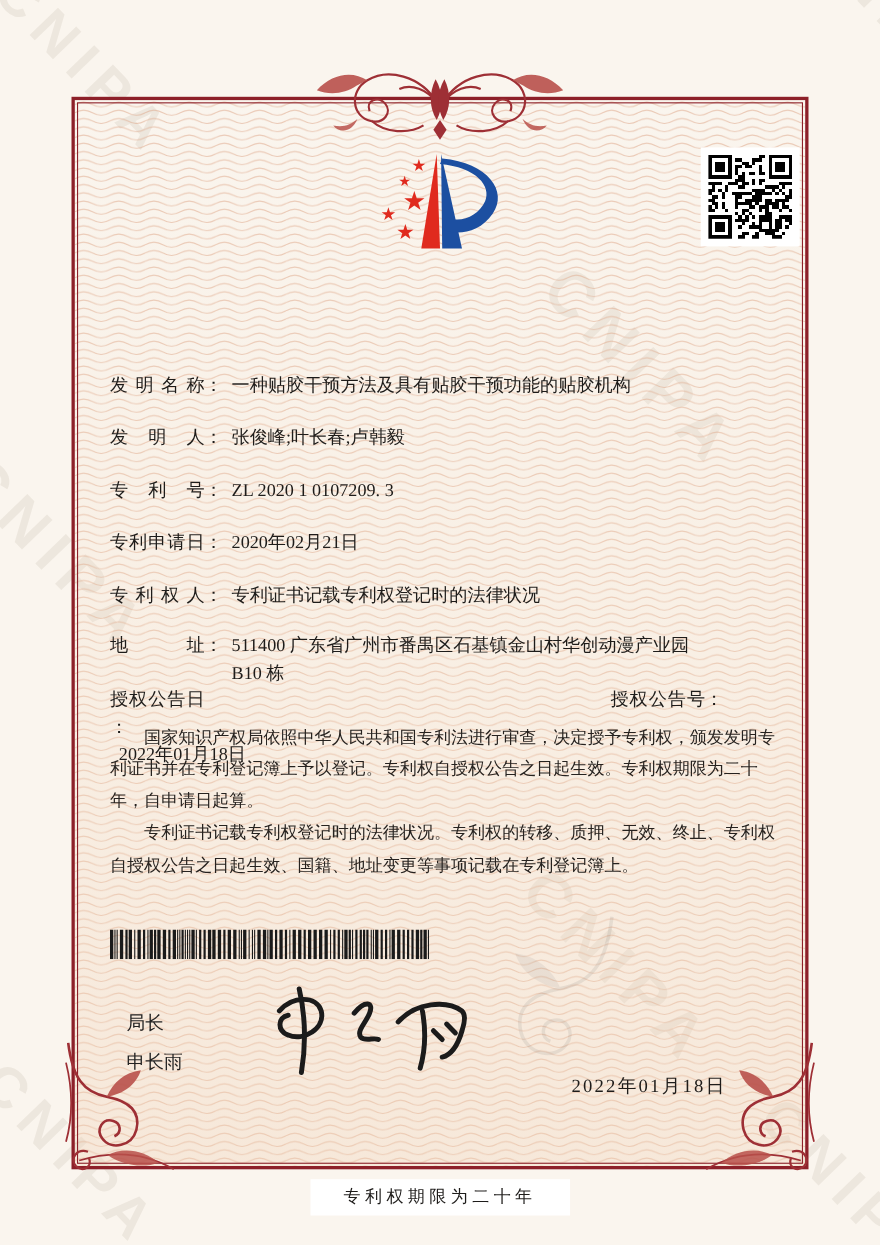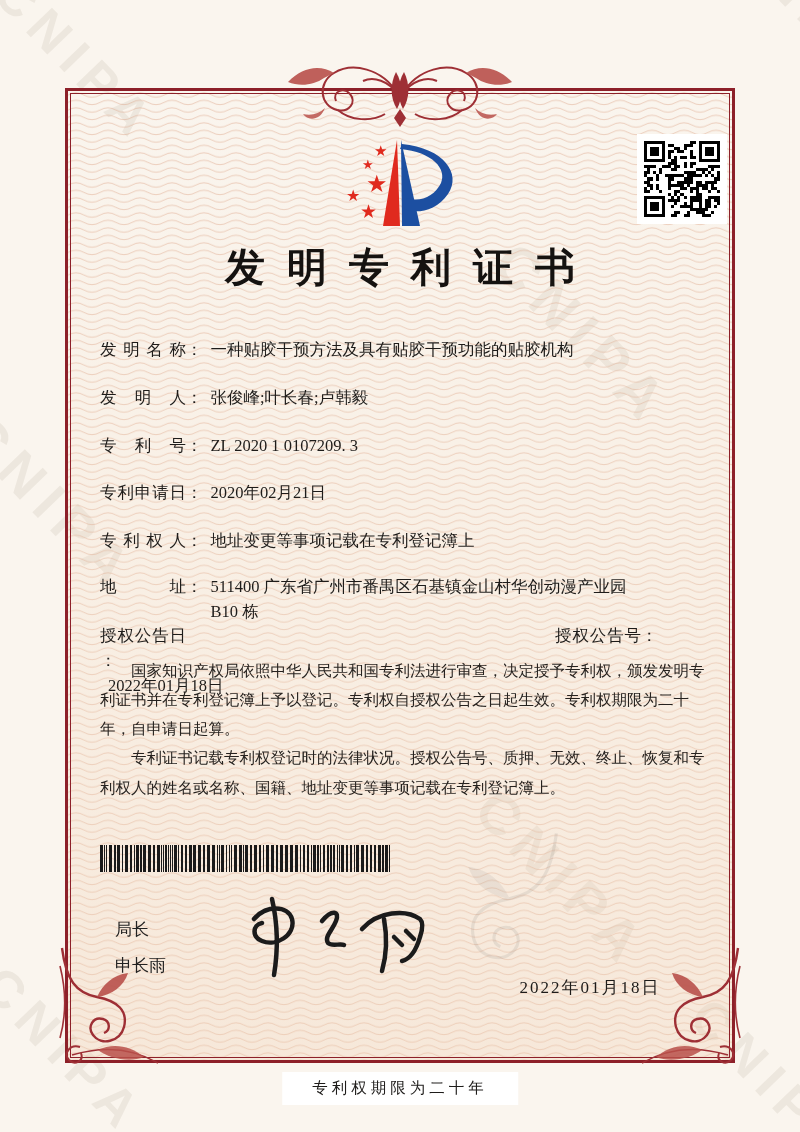--- a/index.html
+++ b/index.html
@@ -357,21 +357,20 @@
         <rect x="9" y="24" width="1" height="1" fill="#000"></rect>
         <rect x="10" y="24" width="1" height="1" fill="#000"></rect>
         <rect x="13" y="24" width="1" height="1" fill="#000"></rect>
         <rect x="14" y="24" width="1" height="1" fill="#000"></rect>
         <rect x="19" y="24" width="1" height="1" fill="#000"></rect>
         <rect x="20" y="24" width="1" height="1" fill="#000"></rect>
         <rect x="21" y="24" width="1" height="1" fill="#000"></rect>
       </svg>
   </div>
 
-  <div class="title">发明专利证书</div>
 
   <div class="field-row" style="top:338px;">
     <span class="f-label">发明名称</span>
       <span class="f-colon">：</span>
     <span class="f-value">一种贴胶干预方法及具有贴胶干预功能的贴胶机构</span>
   </div>
   <div class="field-row" style="top:386px;">
     <span class="f-label">发明人</span>
       <span class="f-colon">：</span>
     <span class="f-value">张俊峰;叶长春;卢韩毅</span>
@@ -382,40 +381,40 @@
     <span class="f-value">ZL 2020 1 0107209. 3</span>
   </div>
   <div class="field-row" style="top:481px;">
     <span class="f-label">专利申请日</span>
       <span class="f-colon">：</span>
     <span class="f-value">2020年02月21日</span>
   </div>
   <div class="field-row" style="top:529px;">
     <span class="f-label">专利权人</span>
       <span class="f-colon">：</span>
-    <span class="f-value">地址变更等事项记载在专利登记簿上</span>
+    <span class="f-value">专利证书记载专利权登记时的法律状况</span>
   </div>
   <div class="field-row" style="top:575px;">
     <span class="f-label">地址</span>
       <span class="f-colon">：</span>
     <span class="f-value addr-value">511400 广东省广州市番禺区石基镇金山村华创动漫产业园 B10 栋</span>
   </div>
   <div class="field-row" style="top:624px;width:606px;flex-direction:column;">
     <span class="f-label">授权公告日</span>
       <span class="f-colon">：</span>
     <span class="f-value">2022年01月18日</span>
     <span class="grant2">
       <span class="f-label">授权公告号</span>
         <span class="f-colon">：</span>
     </span>
   </div>
 
   <div class="legal">
     <p>国家知识产权局依照中华人民共和国专利法进行审查，决定授予专利权，颁发发明专利证书并在专利登记簿上予以登记。专利权自授权公告之日起生效。专利权期限为二十年，自申请日起算。</p>
-    <p>专利证书记载专利权登记时的法律状况。授权公告号、质押、无效、终止、恢复和专利权人的姓名或名称、国籍、地址变更等事项记载在专利登记簿上。</p>
+    <p>专利证书记载专利权登记时的法律状况。专利权的转移、质押、无效、终止、专利权自授权公告之日起生效、国籍、地址变更等事项记载在专利登记簿上。</p>
   </div>
 
   <div class="barcode" id="barcode"><span style="width:3px;background:#1a1a1a"></span><span style="width:1px;background:transparent"></span><span style="width:1px;background:#1a1a1a"></span><span style="width:1px;background:transparent"></span><span style="width:1px;background:#1a1a1a"></span><span style="width:2px;background:transparent"></span><span style="width:3px;background:#1a1a1a"></span><span style="width:2px;background:transparent"></span><span style="width:2px;background:#1a1a1a"></span><span style="width:1px;background:transparent"></span><span style="width:3px;background:#1a1a1a"></span><span style="width:2px;background:transparent"></span><span style="width:1px;background:#1a1a1a"></span><span style="width:2px;background:transparent"></span><span style="width:3px;background:#1a1a1a"></span><span style="width:2px;background:transparent"></span><span style="width:2px;background:#1a1a1a"></span><span style="width:2px;background:transparent"></span><span style="width:1px;background:#1a1a1a"></span><span style="width:1px;background:transparent"></span><span style="width:3px;background:#1a1a1a"></span><span style="width:1px;background:transparent"></span><span style="width:2px;background:#1a1a1a"></span><span style="width:1px;background:transparent"></span><span style="width:3px;background:#1a1a1a"></span><span style="width:2px;background:transparent"></span><span style="width:3px;background:#1a1a1a"></span><span style="width:2px;background:transparent"></span><span style="width:2px;background:#1a1a1a"></span><span style="width:2px;background:transparent"></span><span style="width:3px;background:#1a1a1a"></span><span style="width:1px;background:transparent"></span><span style="width:1px;background:#1a1a1a"></span><span style="width:1px;background:transparent"></span><span style="width:1px;background:#1a1a1a"></span><span style="width:1px;background:transparent"></span><span style="width:2px;background:#1a1a1a"></span><span style="width:1px;background:transparent"></span><span style="width:1px;background:#1a1a1a"></span><span style="width:1px;background:transparent"></span><span style="width:1px;background:#1a1a1a"></span><span style="width:1px;background:transparent"></span><span style="width:1px;background:#1a1a1a"></span><span style="width:1px;background:transparent"></span><span style="width:3px;background:#1a1a1a"></span><span style="width:1px;background:transparent"></span><span style="width:1px;background:#1a1a1a"></span><span style="width:2px;background:transparent"></span><span style="width:2px;background:#1a1a1a"></span><span style="width:2px;background:transparent"></span><span style="width:2px;background:#1a1a1a"></span><span style="width:2px;background:transparent"></span><span style="width:3px;background:#1a1a1a"></span><span style="width:1px;background:transparent"></span><span style="width:3px;background:#1a1a1a"></span><span style="width:2px;background:transparent"></span><span style="width:3px;background:#1a1a1a"></span><span style="width:2px;background:transparent"></span><span style="width:2px;background:#1a1a1a"></span><span style="width:2px;background:transparent"></span><span style="width:3px;background:#1a1a1a"></span><span style="width:2px;background:transparent"></span><span style="width:3px;background:#1a1a1a"></span><span style="width:2px;background:transparent"></span><span style="width:1px;background:#1a1a1a"></span><span style="width:1px;background:transparent"></span><span style="width:1px;background:#1a1a1a"></span><span style="width:1px;background:transparent"></span><span style="width:3px;background:#1a1a1a"></span><span style="width:2px;background:transparent"></span><span style="width:1px;background:#1a1a1a"></span><span style="width:2px;background:transparent"></span><span style="width:1px;background:#1a1a1a"></span><span style="width:1px;background:transparent"></span><span style="width:1px;background:#1a1a1a"></span><span style="width:2px;background:transparent"></span><span style="width:3px;background:#1a1a1a"></span><span style="width:2px;background:transparent"></span><span style="width:3px;background:#1a1a1a"></span><span style="width:1px;background:transparent"></span><span style="width:1px;background:#1a1a1a"></span><span style="width:1px;background:transparent"></span><span style="width:3px;background:#1a1a1a"></span><span style="width:2px;background:transparent"></span><span style="width:2px;background:#1a1a1a"></span><span style="width:2px;background:transparent"></span><span style="width:3px;background:#1a1a1a"></span><span style="width:2px;background:transparent"></span><span style="width:2px;background:#1a1a1a"></span><span style="width:2px;background:transparent"></span><span style="width:1px;background:#1a1a1a"></span><span style="width:2px;background:transparent"></span><span style="width:3px;background:#1a1a1a"></span><span style="width:2px;background:transparent"></span><span style="width:3px;background:#1a1a1a"></span><span style="width:2px;background:transparent"></span><span style="width:2px;background:#1a1a1a"></span><span style="width:2px;background:transparent"></span><span style="width:3px;background:#1a1a1a"></span><span style="width:2px;background:transparent"></span><span style="width:3px;background:#1a1a1a"></span><span style="width:2px;background:transparent"></span><span style="width:3px;background:#1a1a1a"></span><span style="width:2px;background:transparent"></span><span style="width:3px;background:#1a1a1a"></span><span style="width:2px;background:transparent"></span><span style="width:1px;background:#1a1a1a"></span><span style="width:2px;background:transparent"></span><span style="width:2px;background:#1a1a1a"></span><span style="width:2px;background:transparent"></span><span style="width:2px;background:#1a1a1a"></span><span style="width:2px;background:transparent"></span><span style="width:1px;background:#1a1a1a"></span><span style="width:1px;background:transparent"></span><span style="width:3px;background:#1a1a1a"></span><span style="width:1px;background:transparent"></span><span style="width:2px;background:#1a1a1a"></span><span style="width:1px;background:transparent"></span><span style="width:1px;background:#1a1a1a"></span><span style="width:2px;background:transparent"></span><span style="width:2px;background:#1a1a1a"></span><span style="width:2px;background:transparent"></span><span style="width:2px;background:#1a1a1a"></span><span style="width:1px;background:transparent"></span><span style="width:2px;background:#1a1a1a"></span><span style="width:1px;background:transparent"></span><span style="width:2px;background:#1a1a1a"></span><span style="width:2px;background:transparent"></span><span style="width:1px;background:#1a1a1a"></span><span style="width:1px;background:transparent"></span><span style="width:1px;background:#1a1a1a"></span><span style="width:1px;background:transparent"></span><span style="width:3px;background:#1a1a1a"></span><span style="width:2px;background:transparent"></span><span style="width:2px;background:#1a1a1a"></span><span style="width:2px;background:transparent"></span><span style="width:2px;background:#1a1a1a"></span><span style="width:2px;background:transparent"></span><span style="width:1px;background:#1a1a1a"></span><span style="width:1px;background:transparent"></span><span style="width:3px;background:#1a1a1a"></span><span style="width:2px;background:transparent"></span><span style="width:3px;background:#1a1a1a"></span><span style="width:2px;background:transparent"></span><span style="width:2px;background:#1a1a1a"></span><span style="width:2px;background:transparent"></span><span style="width:2px;background:#1a1a1a"></span><span style="width:2px;background:transparent"></span><span style="width:2px;background:#1a1a1a"></span><span style="width:2px;background:transparent"></span><span style="width:3px;background:#1a1a1a"></span><span style="width:1px;background:transparent"></span><span style="width:2px;background:#1a1a1a"></span><span style="width:1px;background:transparent"></span><span style="width:3px;background:#1a1a1a"></span><span style="width:1px;background:transparent"></span><span style="width:1px;background:#1a1a1a"></span></div>
 
   <div class="signer">
     <div>局长</div>
     <div>申长雨</div>
   </div>
 
   <div class="signature">

